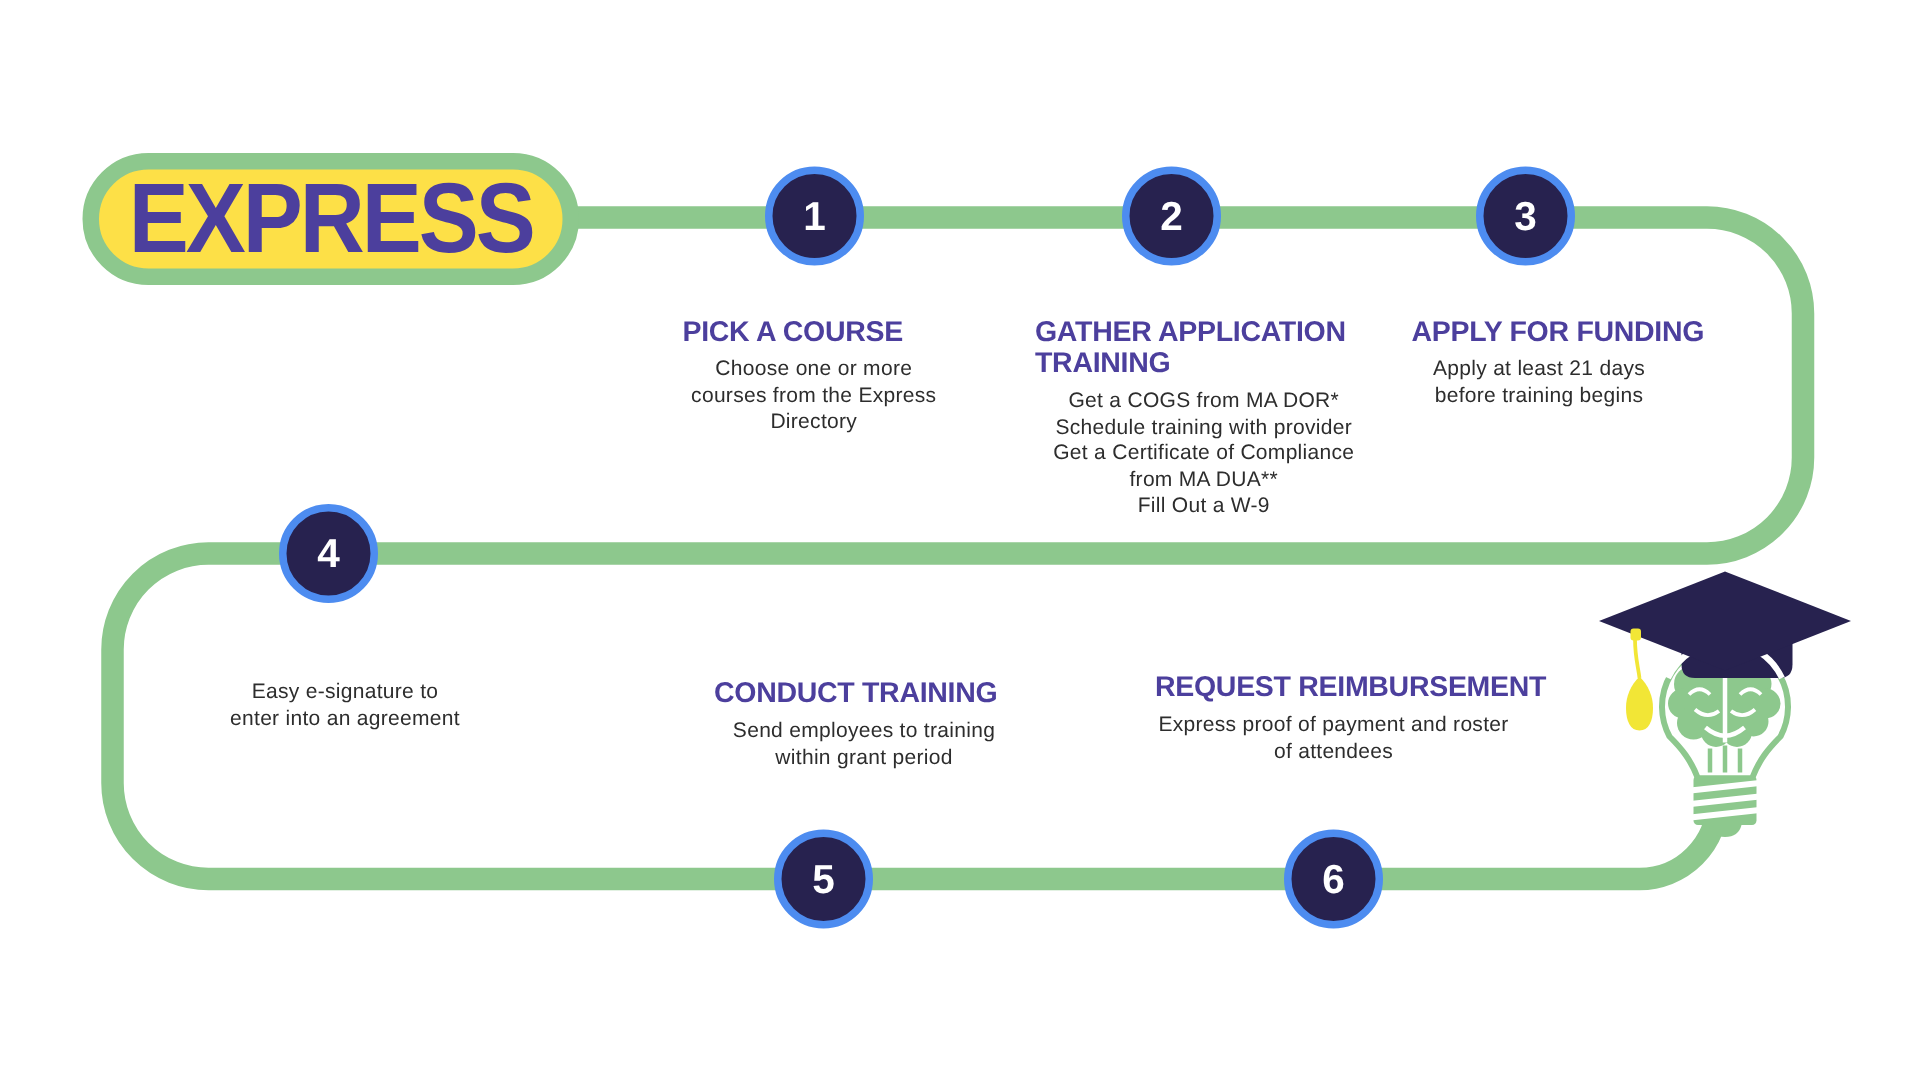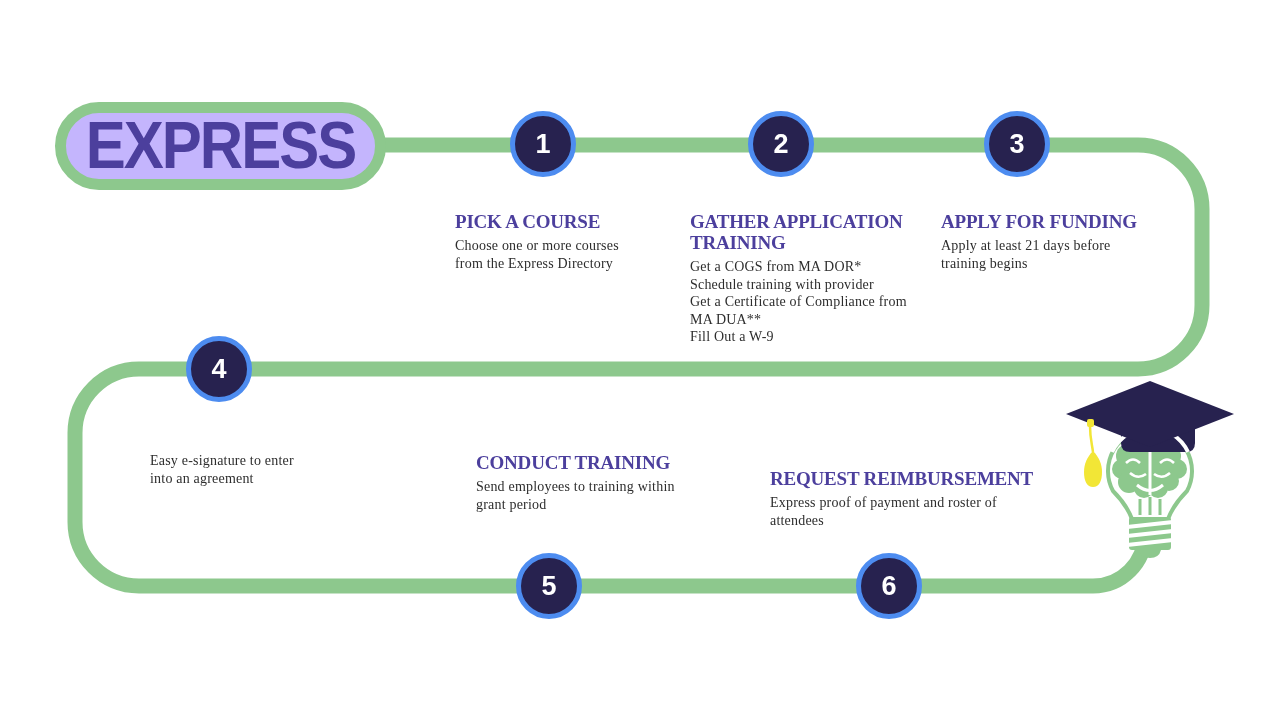--- a/index.html
+++ b/index.html
@@ -18,40 +18,40 @@
   .g-fill{fill:var(--green);}
   .g-stroke{stroke:var(--green);fill:none;}
   .n-fill{fill:var(--navy);}
   .w-stroke{stroke:#fff;fill:none;}
   .y-fill{fill:var(--yellow);}
   .y-stroke{stroke:var(--yellow);fill:none;}
   .glass{stroke:var(--green);stroke-width:4;fill:#fff;}
 
   .logo-box{
     position:absolute;left:55px;top:102px;width:331px;height:88px;z-index:2;
-    background:#c4b5fd;border:11px solid var(--green);border-radius:44px;
+    background:#fde047;border:11px solid var(--green);border-radius:44px;
     display:flex;align-items:center;justify-content:center;
   }
   .logo-text{
     color:var(--purple);font-size:60px;font-weight:700;letter-spacing:-2px;
     transform:scaleY(1.1);display:inline-block;line-height:1;
   }
   .circle{
     position:absolute;width:66px;height:66px;border-radius:50%;z-index:2;
     background:var(--navy);border:5px solid var(--blue);color:#fff;
     display:flex;align-items:center;justify-content:center;
     font-size:27px;font-weight:700;
   }
-  .step{position:absolute;z-index:2;font-family:Liberation Serif, serif;}
+  .step{position:absolute;z-index:2;}
   .step-title{
     color:var(--purple);font-size:19px;font-weight:700;line-height:21px;
     letter-spacing:-0.2px;margin-bottom:5px;white-space:nowrap;
   }
   .step-title.wrap{white-space:normal;width:245px;}
-  .step-body{color:var(--ink);font-size:14px;line-height:17.5px;letter-spacing:0.2px;}
+  .step-body{color:var(--ink);font-size:14px;line-height:17.5px;letter-spacing:0.2px;text-align:center;}
 </style>
 </head>
 <body>
 
 <svg class="route-svg" viewBox="0 0 1280 720">
   <path class="route" d="M 380 145 H 1138 A 64 64 0 0 1 1202 209 V 305 A 64 64 0 0 1 1138 369 H 139 A 64 64 0 0 0 75 433 V 522 A 64 64 0 0 0 139 586 H 1093 A 52 52 0 0 0 1145 534 V 528"></path>
 
   <g>
     <path class="glass" d="M 1132 519 C 1127 506 1121 499 1113 491 A 42 42 0 1 1 1187 491 C 1179 499 1173 506 1168 519 Z"></path>
     <g>
@@ -137,16 +137,16 @@
 
 <div class="step" style="left:150px;top:452px">
   <div class="step-body" style="width:160px">Easy e-signature to enter into an agreement</div>
 </div>
 
 <div class="step" style="left:476px;top:452px">
   <div class="step-title">CONDUCT TRAINING</div>
   <div class="step-body" style="width:200px">Send employees to training within grant period</div>
 </div>
 
-<div class="step" style="left:770px;top:468px">
+<div class="step" style="left:770px;top:448px">
   <div class="step-title">REQUEST REIMBURSEMENT</div>
   <div class="step-body" style="width:238px">Express proof of payment and roster of attendees</div>
 </div>
 
 </body></html>

